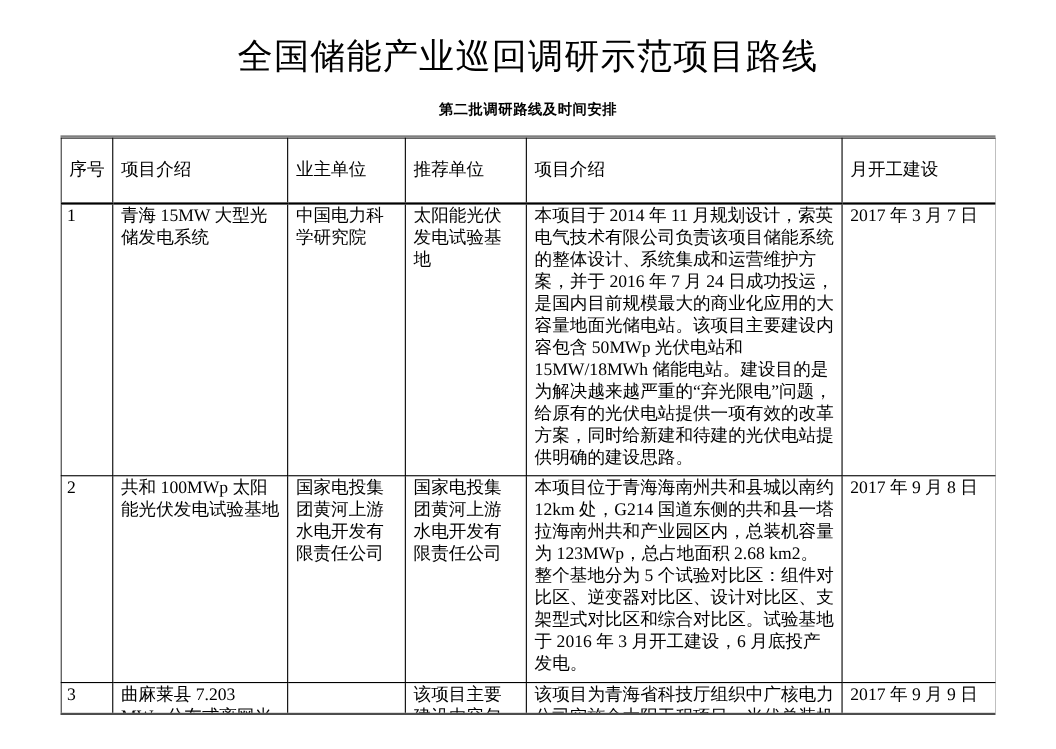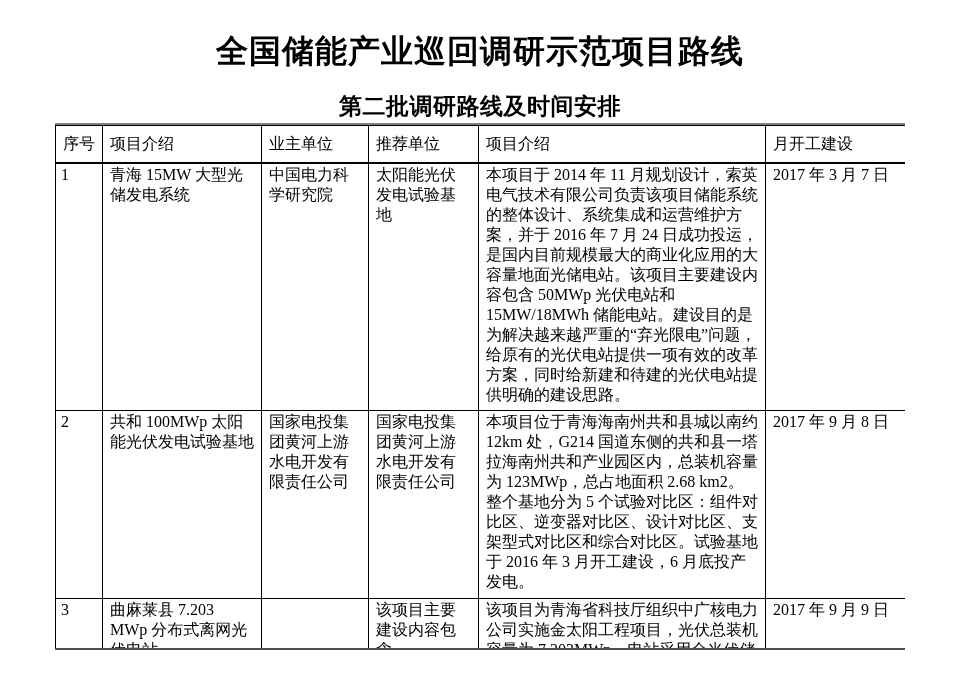--- a/index.html
+++ b/index.html
@@ -12,31 +12,31 @@
     font-family: "Liberation Serif", "DejaVu Serif", serif;
     overflow: hidden;
   }
   .doc-title {
     position: absolute;
     top: 30px;
     left: 0;
     width: 100%;
     text-align: center;
     font-size: 32px;
-    font-weight: bold;
+    font-weight: normal;
     letter-spacing: 1px;
     white-space: nowrap;
   }
   .doc-subtitle {
     position: absolute;
     top: 91px;
     left: 0;
     width: 100%;
     text-align: center;
-    font-size: 23px;
+    font-size: 13px;
     font-weight: bold;
     letter-spacing: 0.5px;
     white-space: nowrap;
   }
   .table-wrap {
     position: absolute;
     left: 55px;
     top: 123px;
     width: 850px;
     height: 527px;
@@ -58,21 +58,21 @@
     font-size: 16px;
     line-height: 20px;
     padding: 1px 7px;
     overflow: hidden;
     box-sizing: border-box;
   }
   .route-table thead th {
     border-bottom: 2px solid #000000;
     height: 23px;
     line-height: 22px;
-    padding: 7px 7px;
+    padding: 18px 7px;
     white-space: nowrap;
   }
   .route-table td.cell-no { padding-left: 5px; }
   .route-table tr.r1 td { height: 247px; }
   .route-table tr.r2 td { height: 188px; }
   .route-table tr.r3 td { height: 90px; }
   .route-table td.cell-date { white-space: nowrap; }
 </style>
 </head>
 <body>

